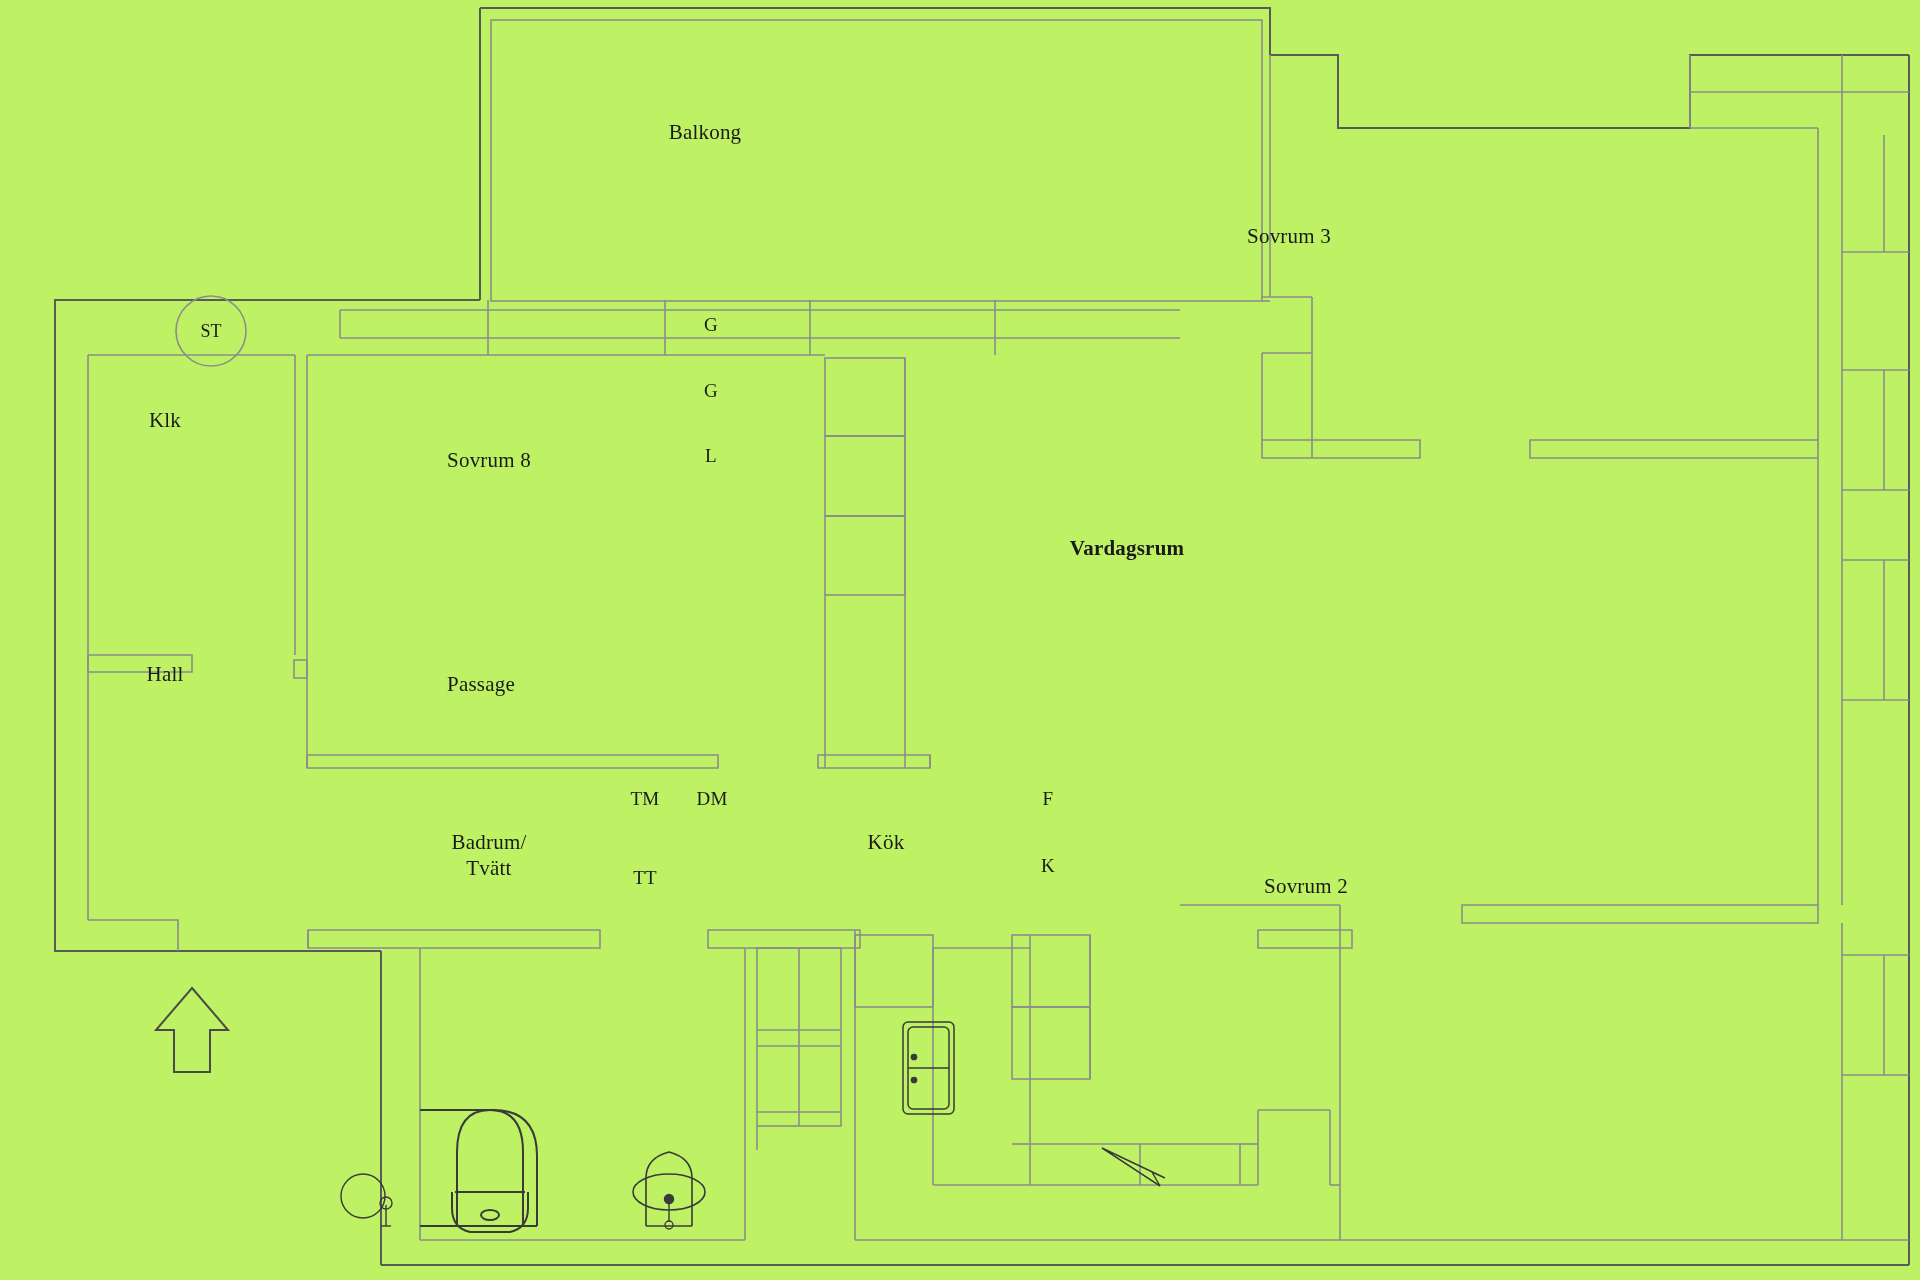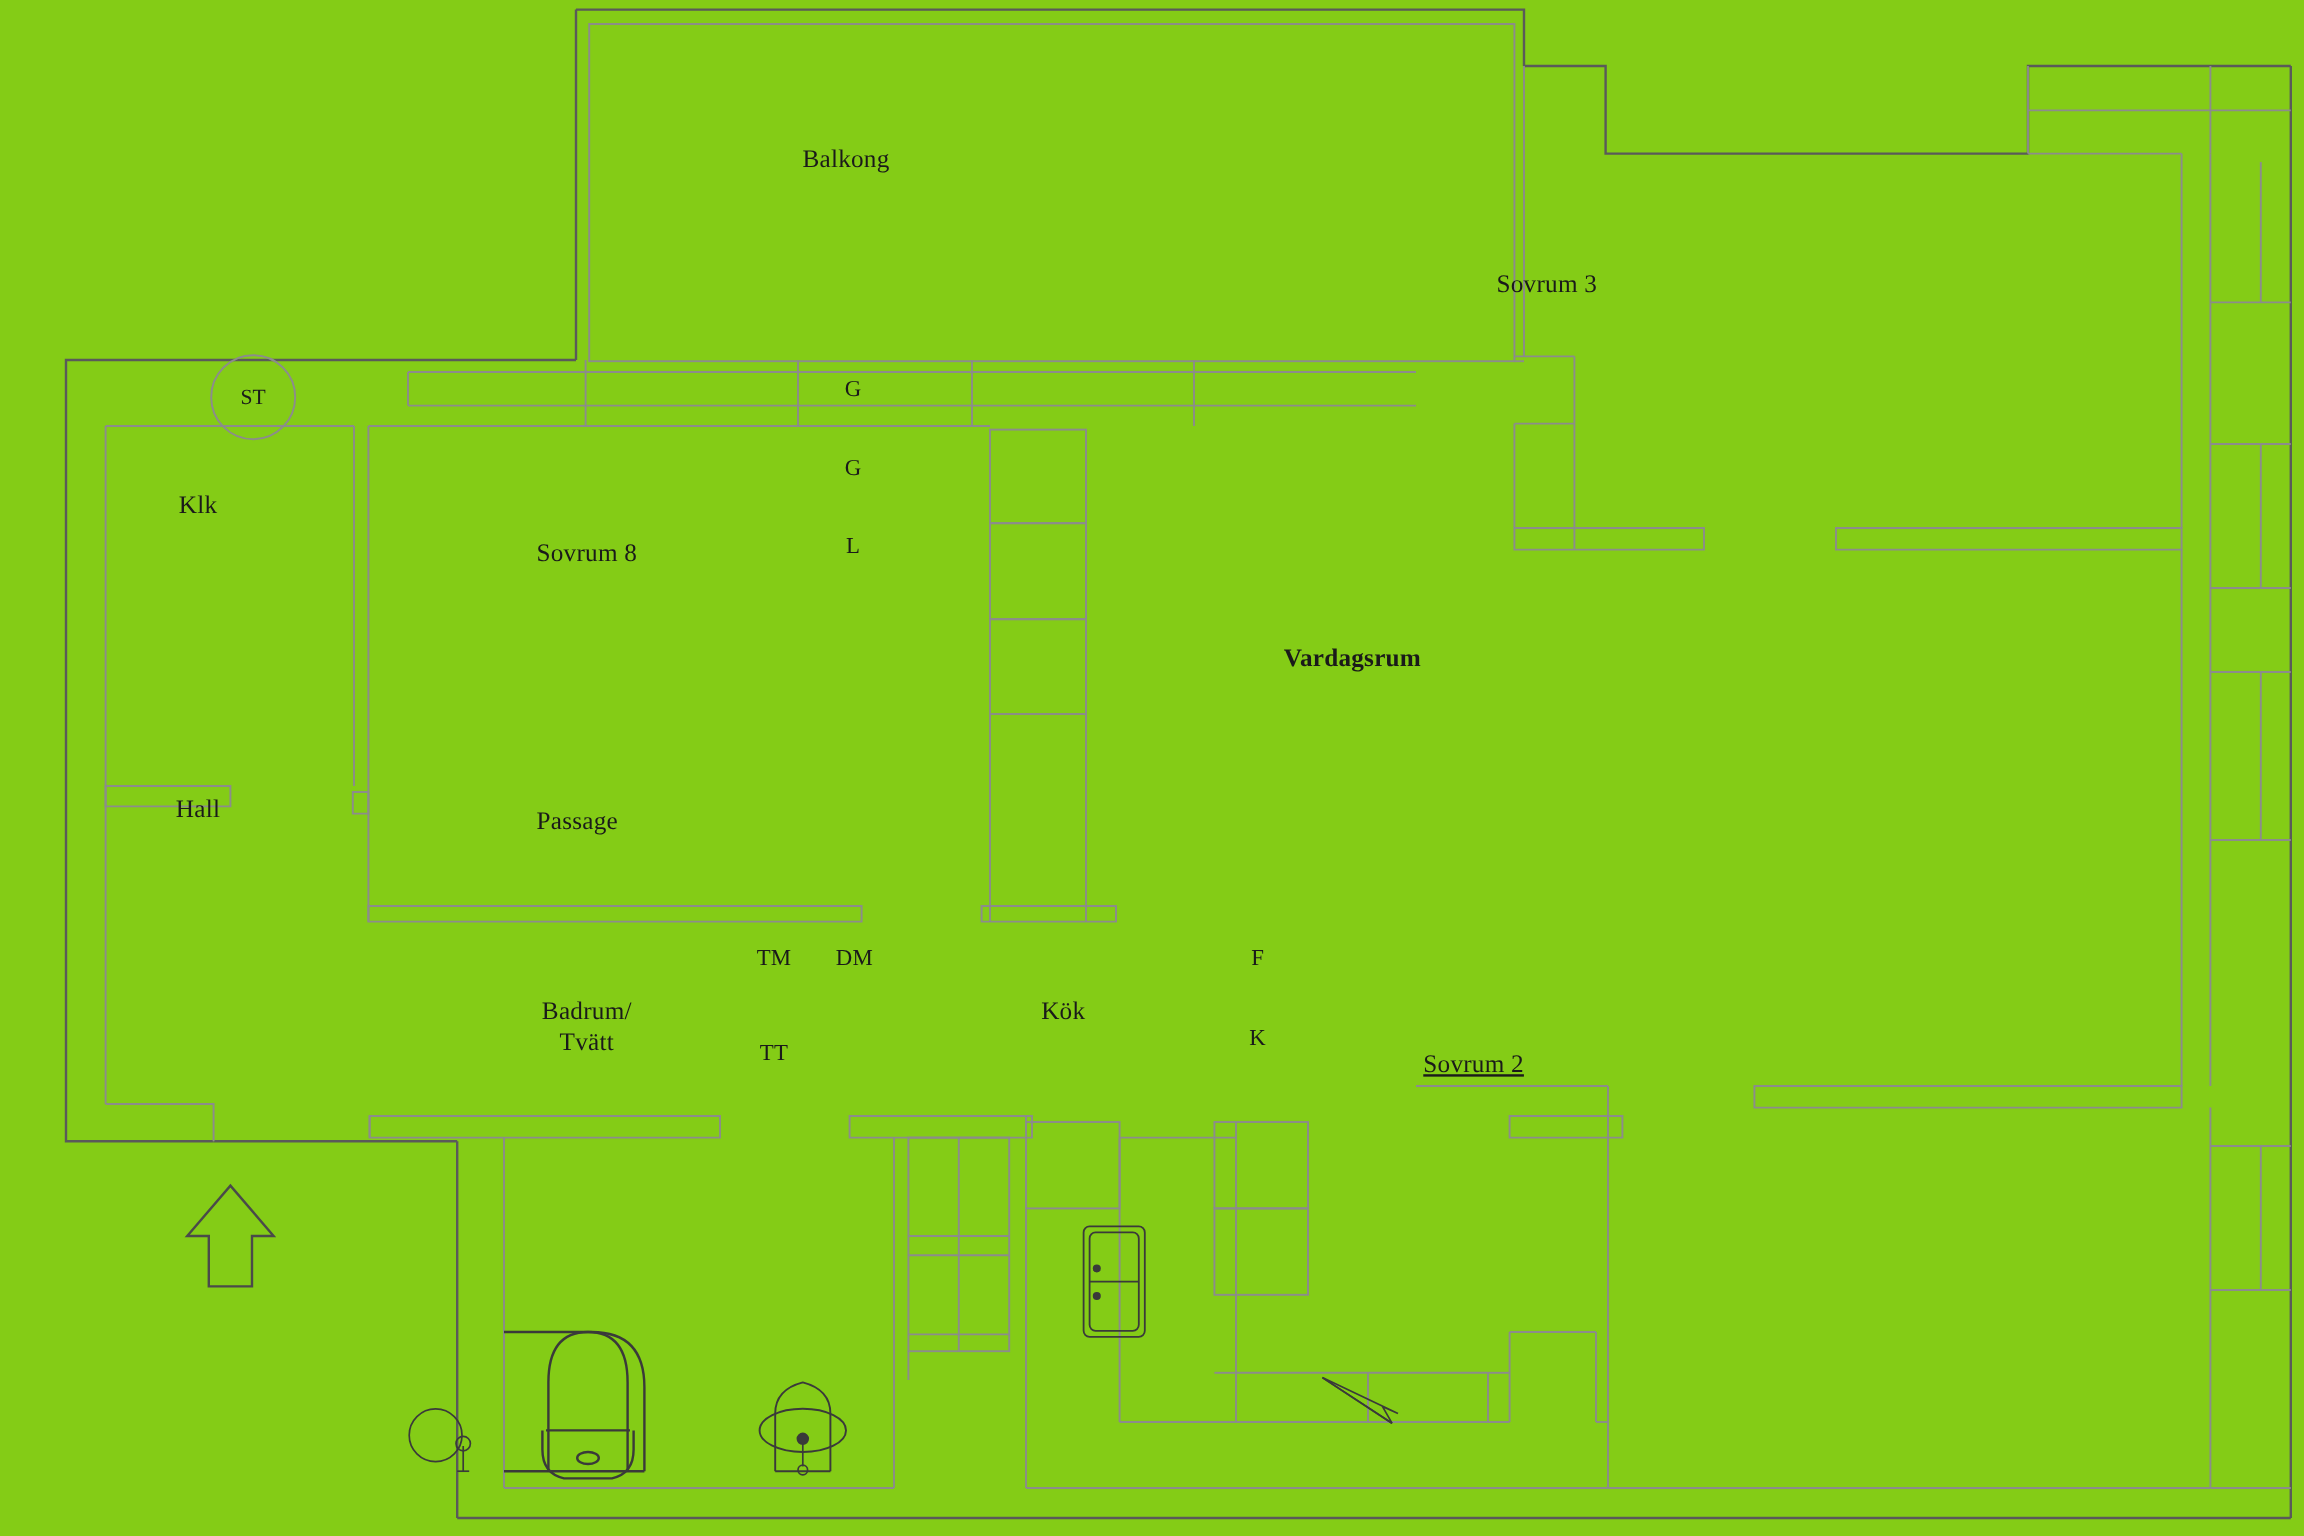--- a/index.html
+++ b/index.html
@@ -9,21 +9,21 @@
     background: #ffffff;
     width: 1920px;
     height: 1280px;
     overflow: hidden;
     font-family: "Liberation Serif", "DejaVu Serif", serif;
   }
   #plan-root {
     position: relative;
     width: 1920px;
     height: 1280px;
-    background: #84cc16;
+    background: #bef264;
   }
   #plan-svg {
     position: absolute;
     left: 0; top: 0;
     width: 1920px;
     height: 1280px;
   }
   .room-label {
     position: absolute;
     color: #1a1a1a;
@@ -316,21 +316,21 @@
   <div class="room-label" style="left:705px; top:133px;">Balkong</div>
   <div class="room-label" style="left:1289px; top:237px;">Sovrum 3</div>
   <div class="room-label" style="left:165px; top:421px;">Klk</div>
   <div class="room-label" style="left:489px; top:461px;">Sovrum 8</div>
   <div class="room-label" style="left:1127px; top:549px;font-weight:bold;">Vardagsrum</div>
   <div class="room-label" style="left:165px; top:651px;margin-top:24px;">Hall</div>
   <div class="room-label" style="left:481px; top:685px;text-align:right;">Passage</div>
   <div class="room-label" style="left:489px; top:856px;">Badrum/
 Tvätt</div>
   <div class="room-label" style="left:886px; top:843px;text-align:center;">Kök</div>
-  <div class="room-label" style="left:1228px; top:887px;text-decoration:underline;">Sovrum 2</div>
+  <div class="room-label" style="left:1306px; top:887px;">Sovrum 2</div>
 
   <div class="small-label" style="left:211px; top:331px;">ST</div>
   <div class="appliance-label" style="left:711px; top:325px;">G</div>
   <div class="appliance-label" style="left:711px; top:391px;">G</div>
   <div class="appliance-label" style="left:711px; top:456px;">L</div>
   <div class="appliance-label" style="left:645px; top:799px;">TM</div>
   <div class="appliance-label" style="left:645px; top:878px;">TT</div>
   <div class="appliance-label" style="left:690px; top:799px;margin-left:22px;">DM</div>
   <div class="appliance-label" style="left:1048px; top:799px;">F</div>
   <div class="appliance-label" style="left:1048px; top:866px;">K</div>

